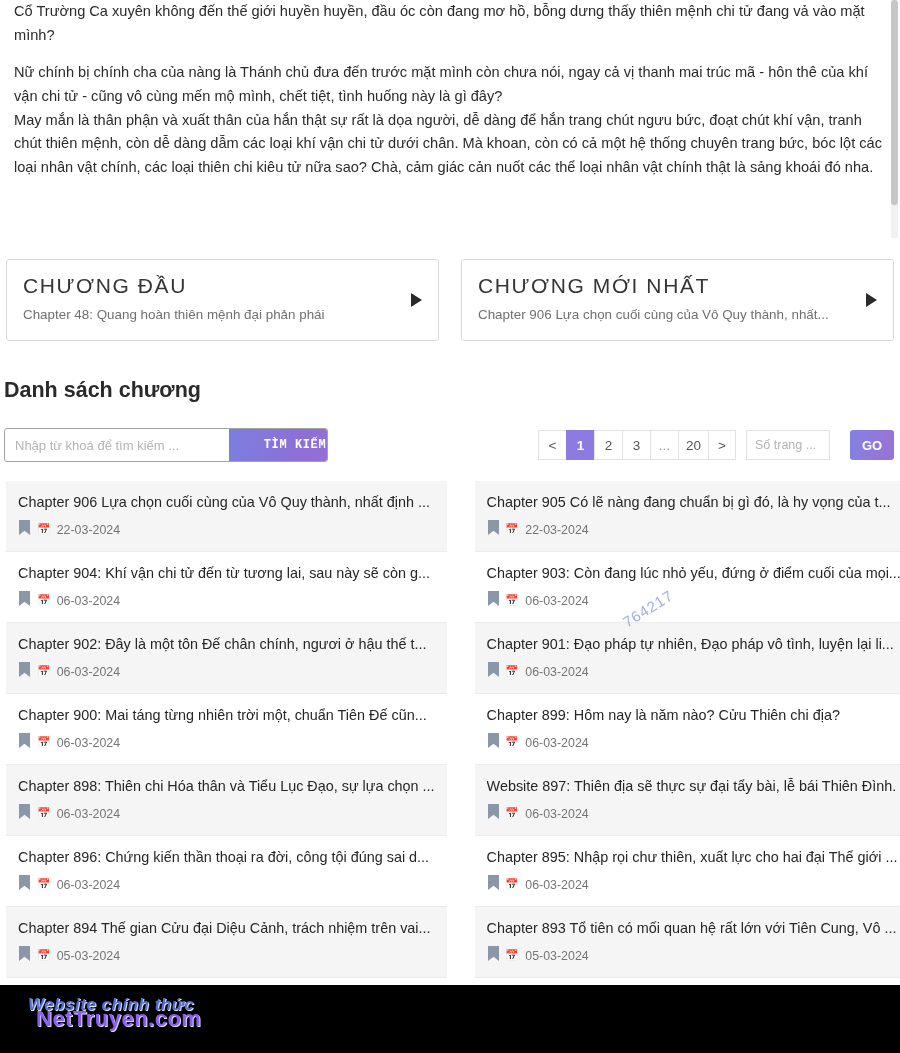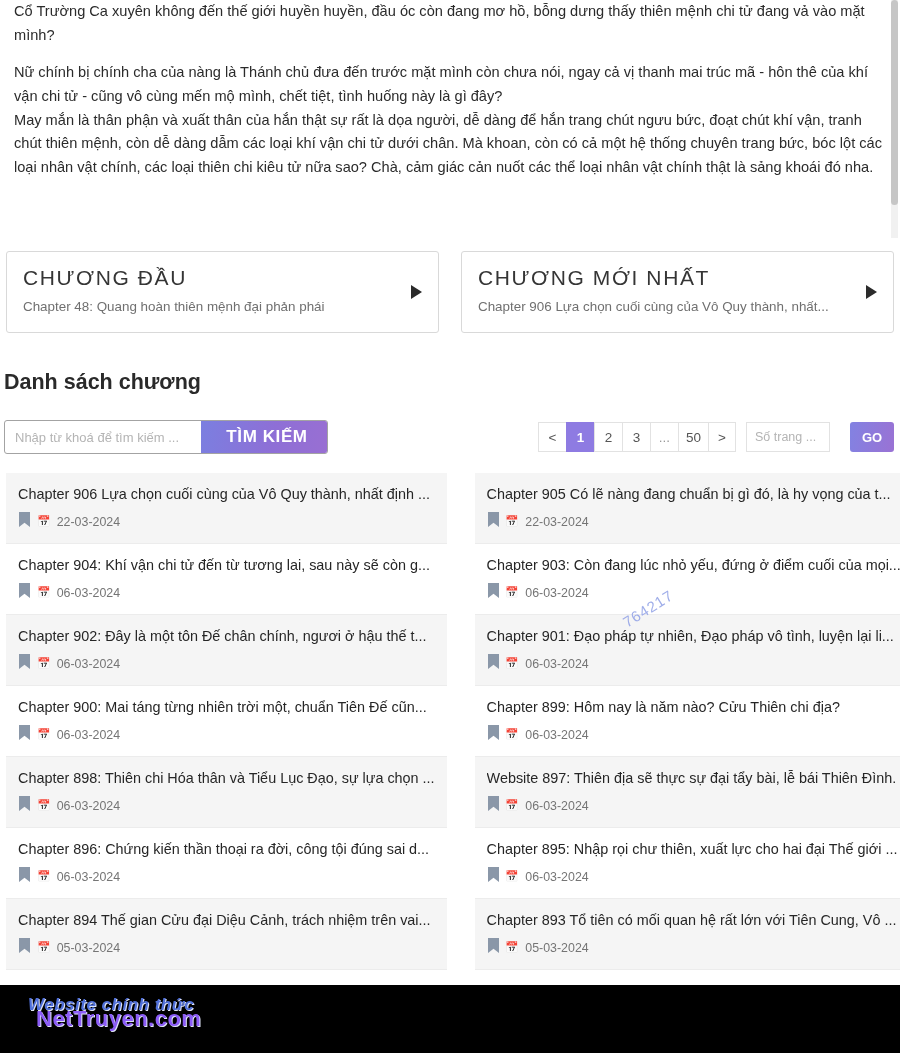--- a/index.html
+++ b/index.html
@@ -42,21 +42,21 @@
     height: 205px;
     background: #c6c6c6;
     border-radius: 4px;
   }
 
   
   .nav-row {
     display: flex;
     gap: 22px;
     padding: 11px 6px;
-    margin-top: 0;
+    margin-top: 8px;
   }
   .nav-box {
     flex: 1;
     border: 1px solid #d9d9d9;
     border-radius: 3px;
     background: #fff;
     padding: 14px 16px 16px 16px;
     position: relative;
     min-height: 82px;
   }
@@ -123,26 +123,27 @@
     color: #555;
     font-family: "Liberation Sans", sans-serif;
     background: transparent;
   }
   .search-input::placeholder { color: #b4b4b4; }
   .search-btn {
     height: 100%;
     min-width: 132px;
     border: 0;
     color: #fff;
-    font-size: 17px;
+    font-size: 12px;
     font-weight: 700;
     letter-spacing: .6px;
     background: linear-gradient(100deg, #7b7fe0 0%, #8e6fd6 55%, #9a6fd2 100%);
     cursor: pointer;
-    font-family: Liberation Sans, sans-serif;
+    font-family: Liberation Mono, monospace;
+    margin-left: 28px;
   }
 
   .pager {
     margin-left: auto;
     display: flex;
     align-items: center;
     gap: 0;
   }
   .pg {
     min-width: 28px;
@@ -300,21 +301,21 @@
     <input class="search-input" type="text" placeholder="Nhập từ khoá để tìm kiếm ..." value="" style="">
     <button class="search-btn">TÌM KIẾM</button>
   </div>
 
   <div class="pager">
     <div class="pg">&lt;</div>
     <div class="pg active">1</div>
     <div class="pg">2</div>
     <div class="pg">3</div>
     <div class="pg dots">...</div>
-    <div class="pg">50</div>
+    <div class="pg">20</div>
     <div class="pg">&gt;</div>
     <input class="pg-input" type="text" placeholder="Số trang ..." style="">
     <button class="go-btn">GO</button>
   </div>
 </div>
 
 <div class="chapter-grid" id="chapter-grid">
     <div class="ch-item shaded">
       <div class="ch-title">Chapter 906 Lựa chọn cuối cùng của Vô Quy thành, nhất định ...</div>
       <div class="ch-meta">

